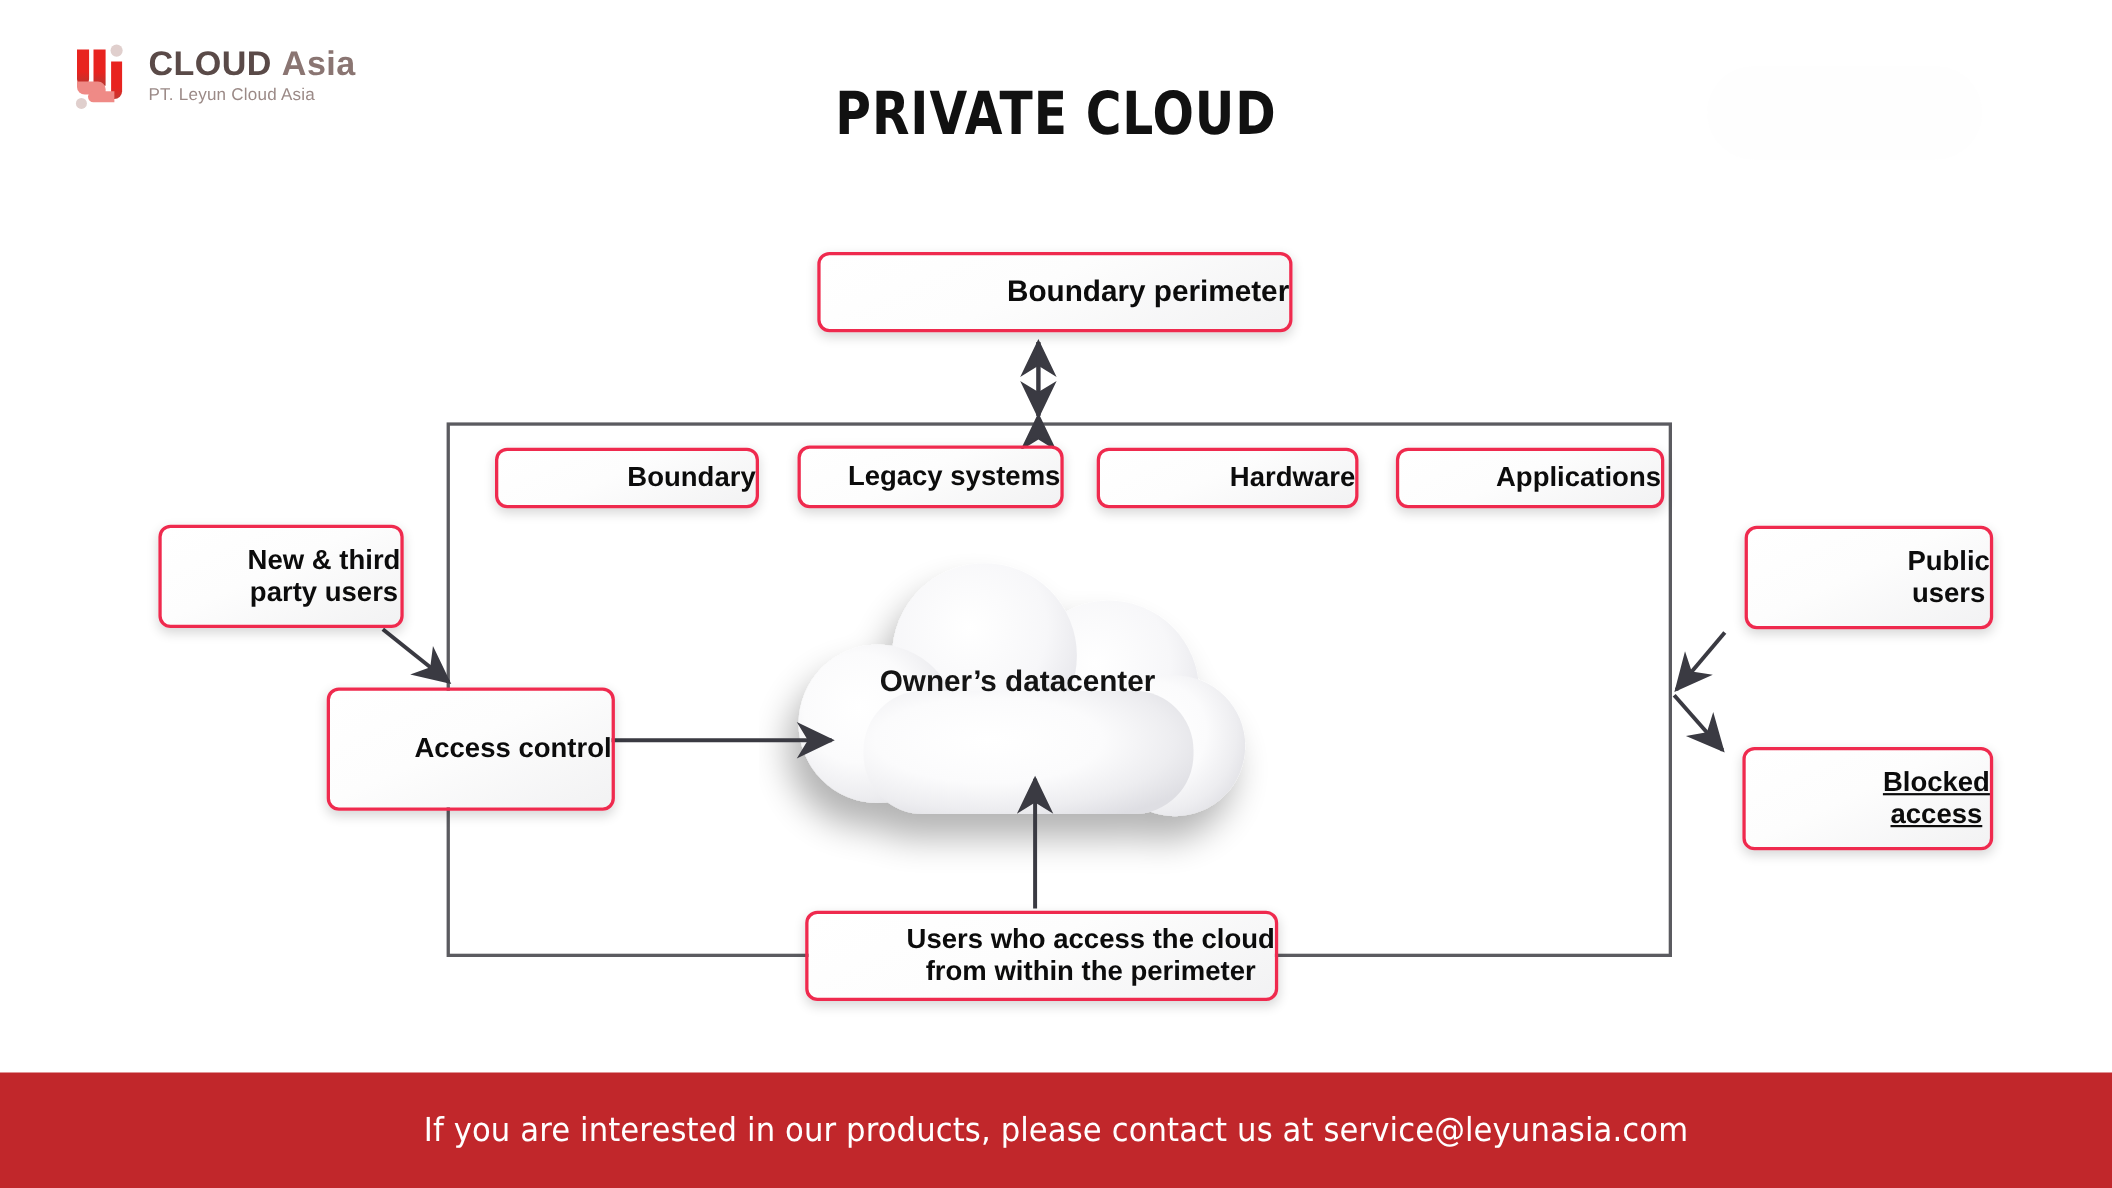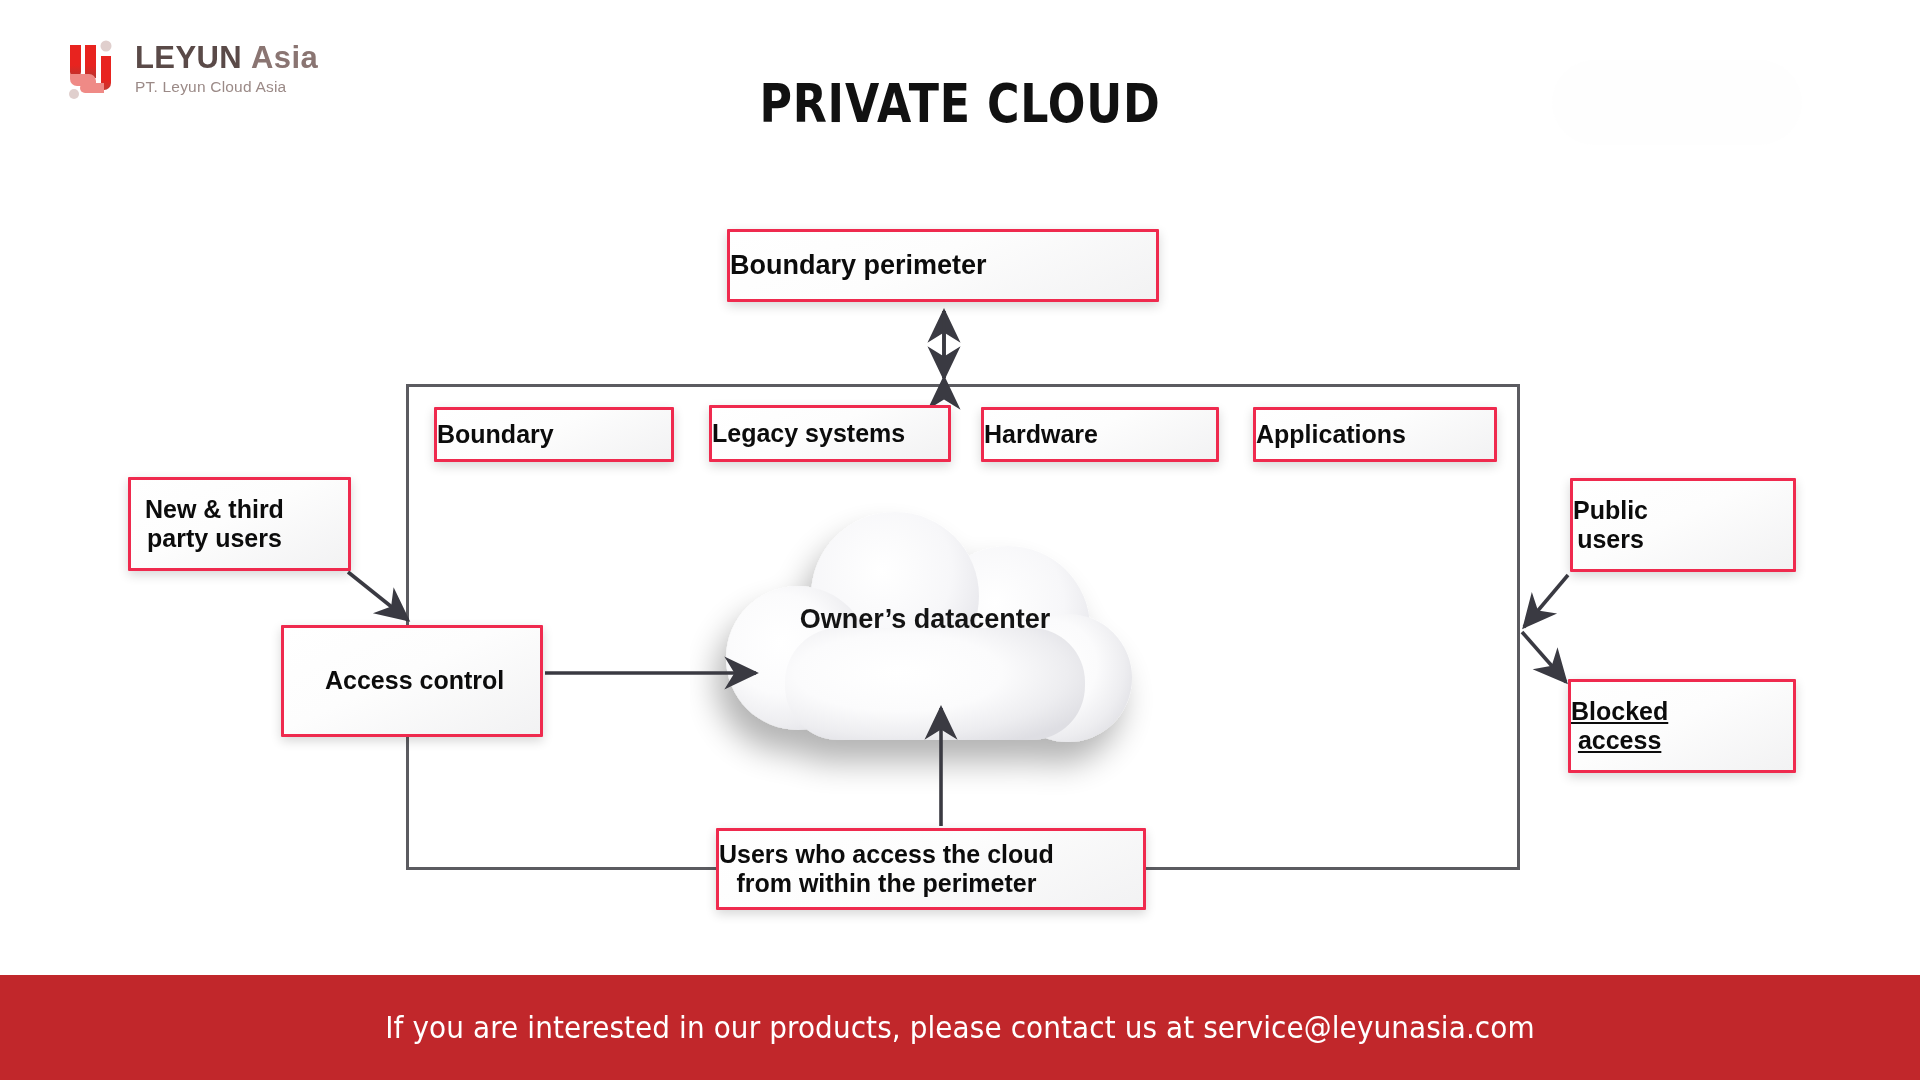--- a/index.html
+++ b/index.html
@@ -32,26 +32,27 @@
   
   #perimeter {
     position:absolute; left:406px; top:384px; width:1114px; height:486px;
     border:3px solid #5b5b60; background:transparent;
   }
 
   
   .rbox {
     position:absolute;
     border:3.5px solid #ef2a4e;
-    border-radius:1px;
+    border-radius:11px;
     background:linear-gradient(155deg,#ffffff 0%,#fdfdfd 45%,#f2f2f3 100%);
     box-shadow:0 4px 11px rgba(0,0,0,.16);
-    display:flex; align-items:center; justify-content:flex-start; text-align:center;
+    display:flex; align-items:center; justify-content:flex-end; text-align:center;
     color:#0c0c0c; font-weight:bold; line-height:1.18;
     font-family:"Liberation Sans", sans-serif;
+    margin-left:16px;
   }
 
   #box-boundary { left:727px; top:229px; width:432px; height:73px; font-size:27px; z-index:6; }
   #box-databases { left:434px; top:407px; width:240px; height:55px; font-size:25px; z-index:6; }
   #box-legacy   { left:709px; top:405px; width:242px; height:57px; font-size:25px; z-index:6; }
   #box-hardware { left:981px; top:407px; width:238px; height:55px; font-size:25px; z-index:6; }
   #box-apps     { left:1253px; top:407px; width:244px; height:55px; font-size:25px; z-index:6; }
 
   #box-newthird { left:128px; top:477px; width:223px; height:94px; font-size:25px; z-index:6;padding-left:14px; }
   #box-access   { left:281px; top:625px; width:262px; height:112px; font-size:25px; z-index:6;padding-left:41px; }
@@ -122,21 +123,21 @@
 
         <path d="M17,47 h19 v10 h-19 a5,5 0 0 1 0,-10 z" fill="#ef8a86"></path>
 
         <circle cx="38" cy="10" r="5.5" fill="#e0cfcd"></circle>
 
         <circle cx="6" cy="58" r="5" fill="#e0cfcd"></circle>
       </svg>
     </div>
     <div id="logo-text">
       <div class="logo-line1">
-        <span class="b">LEYUN</span><span class="l" style="margin-left:9px">Asia</span>
+        <span class="b">CLOUD</span><span class="l" style="margin-left:9px">Asia</span>
       </div>
       <div class="logo-line2">PT. Leyun Cloud Asia</div>
     </div>
   </div>
 
   <div id="title">PRIVATE CLOUD</div>
 
   <div id="perimeter"></div>
 
   <div id="cloud">

